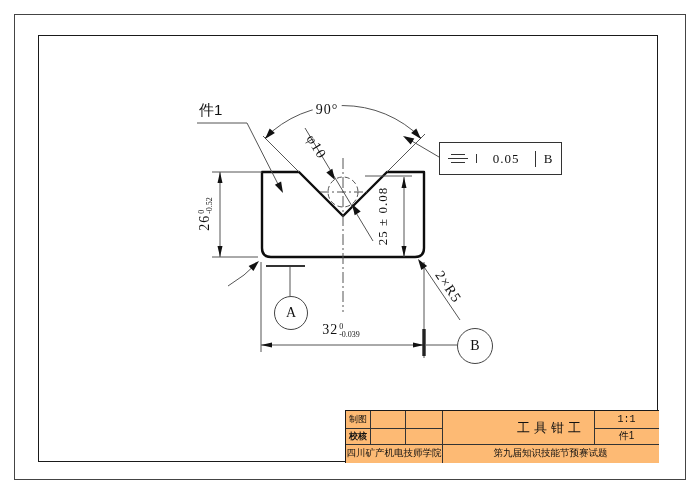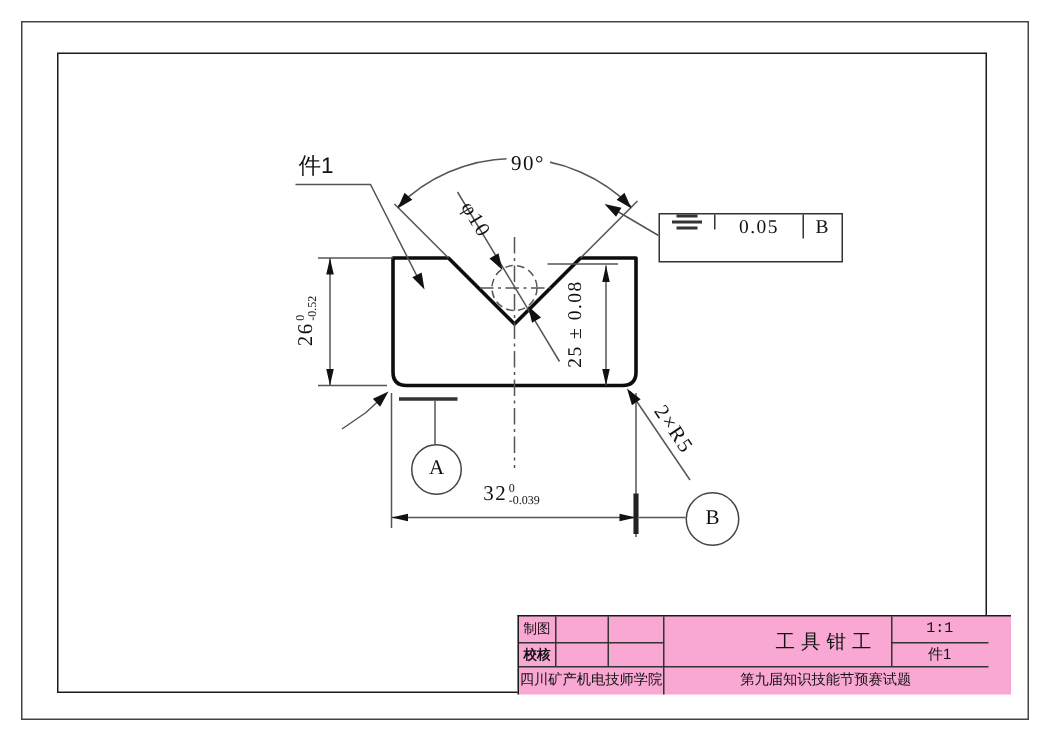--- a/index.html
+++ b/index.html
@@ -9,34 +9,34 @@
   .inner-frame{position:absolute;left:38px;top:35px;width:618px;height:425px;border:1.6px solid #1a1a1a;}
   svg.linework{position:absolute;left:0;top:0;}
   .lbl{position:absolute;white-space:nowrap;}
   .ctr{transform:translate(-50%,-50%);}
   .dimtxt{font-size:14px;letter-spacing:1px;}
   .dimtxt-sm{font-size:13px;letter-spacing:1px;}
   .tolstack{display:inline-flex;flex-direction:column;font-size:8px;line-height:8px;
             vertical-align:middle;margin-left:1px;letter-spacing:0;}
   .rot-ccw{transform:translate(-50%,-50%) rotate(-90deg);}
   .whitebg{background:#fff;padding:0 3px;}
-  .fcf{position:absolute;display:flex;align-items:flex-start;border:1.2px solid #333;background:#fff;
+  .fcf{position:absolute;display:flex;align-items:center;border:1.2px solid #333;background:#fff;
        font-size:13px;}
   .fcf-cell{display:flex;align-items:center;justify-content:center;border-right:1.2px solid #333;
             letter-spacing:1px;}
   .fcf-cell:last-child{border-right:none;}
   .sym-lines{display:flex;flex-direction:column;align-items:center;gap:2.5px;}
   .sym-lines i{display:block;height:1.6px;background:#333;}
   .datum-circle{position:absolute;border:1.3px solid #444;border-radius:50%;background:#fff;
                 display:flex;align-items:center;justify-content:center;font-size:14px;}
   .part-label{font-size:15px;font-family:"Liberation Sans",sans-serif;}
   
   .titleblock{position:absolute;left:345px;top:410px;width:313px;height:52px;
-              border-left:1.4px solid #1a1a1a;border-top:1.4px solid #1a1a1a;background:#f9a8d4;
-              font-family:"Liberation Sans",sans-serif;padding-left:15px;}
+              border-left:1.4px solid #1a1a1a;border-top:1.4px solid #1a1a1a;background:#fdba74;
+              font-family:"Liberation Sans",sans-serif;}
   .tb-line{position:absolute;background:#333;}
   .tb-txt{position:absolute;display:flex;align-items:center;justify-content:center;
           white-space:nowrap;color:#111;}
 </style>
 </head>
 <body>
 
 <div class="sheet">
 
   <div class="outer-border"></div>
@@ -117,21 +117,21 @@
       <path d="M266,266 H305" fill="none" stroke="#333" stroke-width="2.2"></path>
       <path d="M290,267 V296" fill="none" stroke="#555" stroke-width="1"></path>
     </g>
 
     <g>
       <path d="M424,329 V356" fill="none" stroke="#222" stroke-width="3.4"></path>
       <path d="M426,345 H457" fill="none" stroke="#555" stroke-width="1"></path>
     </g>
   </svg>
 
-  <div class="lbl ctr whitebg dimtxt" style="left:352px;top:110px;text-align:center;">90°</div>
+  <div class="lbl ctr whitebg dimtxt" style="left:327px;top:110px;text-align:center;">90°</div>
 
   <div class="lbl dimtxt" style="left:316px;top:147px;transform:translate(-50%,-50%) rotate(59deg);">φ10</div>
 
   <div class="lbl rot-ccw dimtxt" style="left:205px;top:214px;">
     <span>26</span><span class="tolstack">
         <span>0</span>
         <span>-0.52</span>
       </span>
   </div>
 

